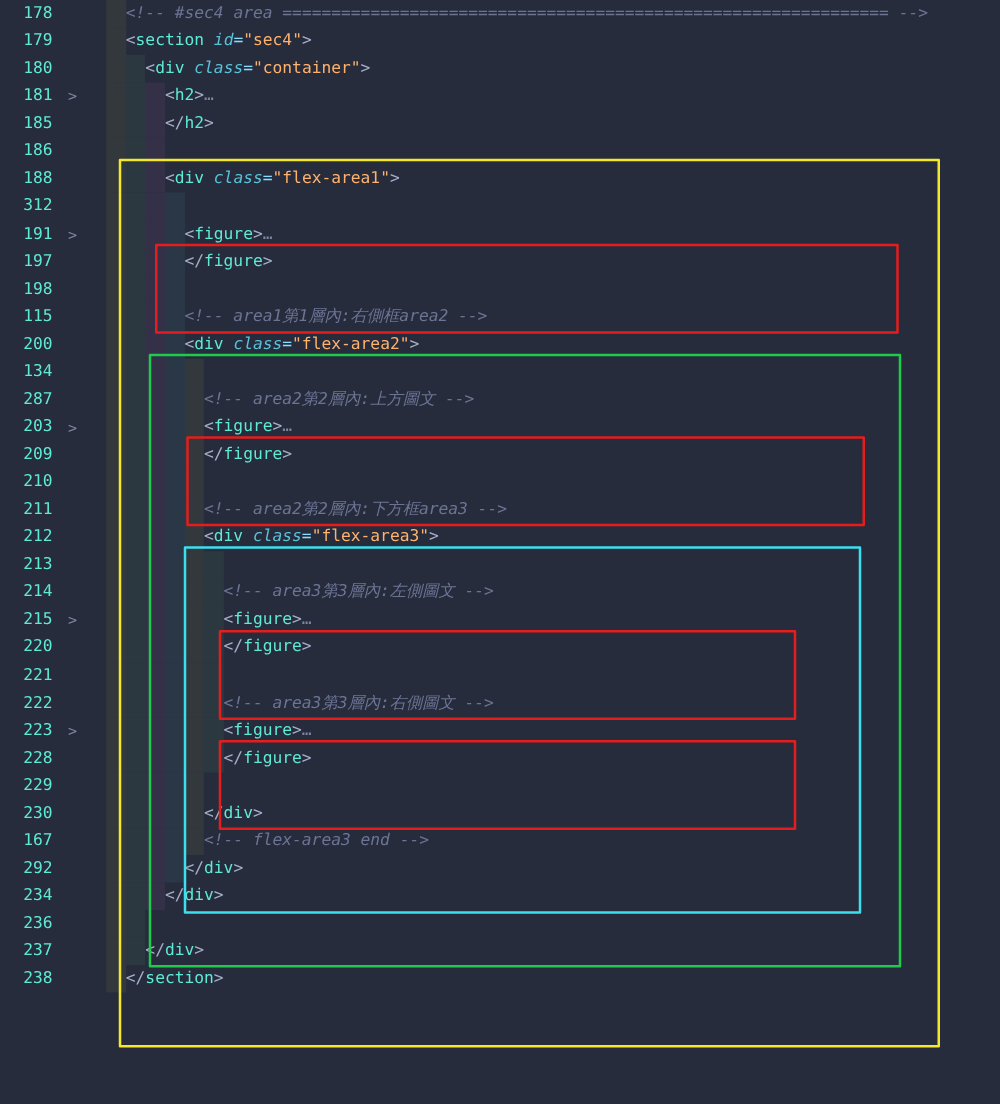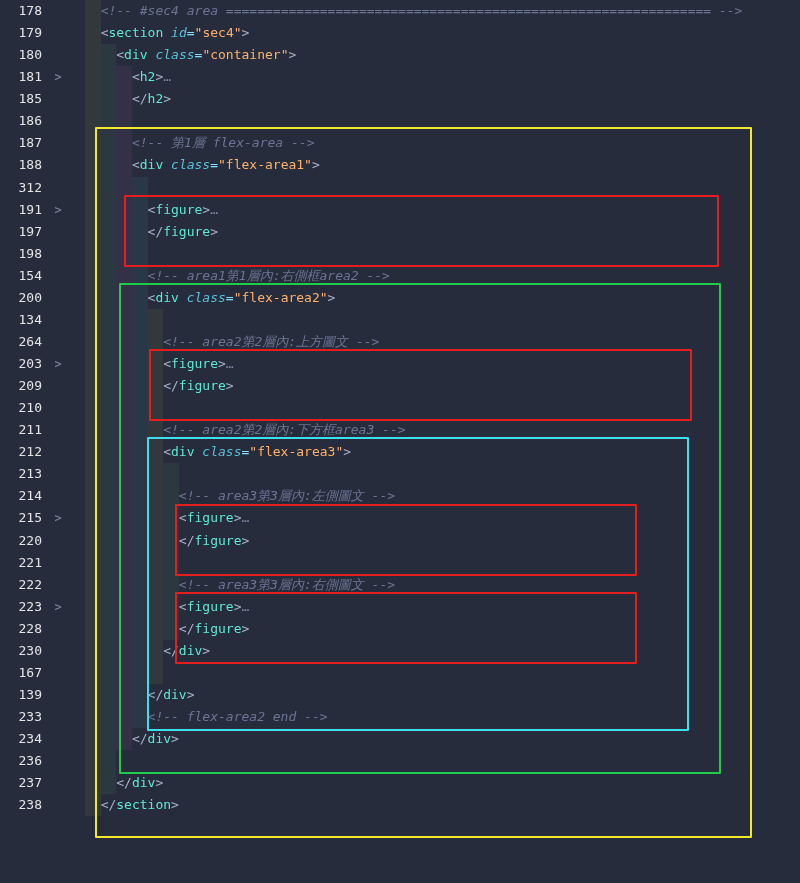--- a/index.html
+++ b/index.html
@@ -2,21 +2,21 @@
 <html><head>
 <meta charset="utf-8">
 <style>
   * { margin:0; padding:0; box-sizing:border-box; }
   html,body { width:800px; height:883px; overflow:hidden; background:#272c3d; }
   .editor {
     position:relative; width:800px; height:883px; background:#272c3d;
     font-family:"DejaVu Sans Mono", monospace; font-size:13px; color:#a6accd;
   }
   .line { display:flex; height:22.075px; line-height:22.075px; white-space:pre; }
-  .gutter { flex:0 0 46px; width:46px; text-align:right; padding-right:4px; color:#e5e5e5; }
+  .gutter { flex:0 0 46px; width:46px; text-align:right; padding-right:4px; color:#5eead4; }
   .foldcol { flex:0 0 24px; width:24px; text-align:center; color:#7e88a2; font-size:12px; }
   .codeline { display:flex; margin-left:15px; }
   .iw { flex:0 0 auto; width:2ch; height:100%; }
   .iw0 { background:rgba(255,255,64,0.06); }
   .iw1 { background:rgba(127,255,127,0.06); }
   .iw2 { background:rgba(255,127,255,0.06); }
   .iw3 { background:rgba(79,236,236,0.06); }
   .tk-comment { color:#6c7494; font-style:italic; }
   .tk-punc { color:#a6b0ca; }
   .tk-tag { color:#5eead4; }
@@ -32,47 +32,46 @@
 <body>
 
 <div class="editor">
   <div>
       <div class="line"><div class="gutter">178</div><div class="foldcol"></div><div class="codeline"><span class="iw iw0"></span><span class="tk-comment">&lt;!-- #sec4 area ============================================================== --&gt;</span></div></div>
       <div class="line"><div class="gutter">179</div><div class="foldcol"></div><div class="codeline"><span class="iw iw0"></span><span class="tk-punc">&lt;</span><span class="tk-tag">section</span><span class="tk-sp"> </span><span class="tk-attr">id</span><span class="tk-op">=</span><span class="tk-str">"sec4"</span><span class="tk-punc">&gt;</span></div></div>
       <div class="line"><div class="gutter">180</div><div class="foldcol"></div><div class="codeline"><span class="iw iw0"></span><span class="iw iw1"></span><span class="tk-punc">&lt;</span><span class="tk-tag">div</span><span class="tk-sp"> </span><span class="tk-attr">class</span><span class="tk-op">=</span><span class="tk-str">"container"</span><span class="tk-punc">&gt;</span></div></div>
       <div class="line"><div class="gutter">181</div><div class="foldcol">&gt;</div><div class="codeline"><span class="iw iw0"></span><span class="iw iw1"></span><span class="iw iw2"></span><span class="tk-punc">&lt;</span><span class="tk-tag">h2</span><span class="tk-punc">&gt;</span><span class="tk-fold">…</span></div></div>
       <div class="line"><div class="gutter">185</div><div class="foldcol"></div><div class="codeline"><span class="iw iw0"></span><span class="iw iw1"></span><span class="iw iw2"></span><span class="tk-punc">&lt;/</span><span class="tk-tag">h2</span><span class="tk-punc">&gt;</span></div></div>
       <div class="line"><div class="gutter">186</div><div class="foldcol"></div><div class="codeline"><span class="iw iw0"></span><span class="iw iw1"></span><span class="iw iw2"></span></div></div>
-      <div class="line"><div class="gutter">187</div><div class="foldcol"></div><div class="codeline"><span class="iw iw0"></span><span class="iw iw1"></span><span class="iw iw2"></span><span class="tk-comment">&lt;!-- 第1層 flex-area --&gt;</span></div></div>
       <div class="line"><div class="gutter">188</div><div class="foldcol"></div><div class="codeline"><span class="iw iw0"></span><span class="iw iw1"></span><span class="iw iw2"></span><span class="tk-punc">&lt;</span><span class="tk-tag">div</span><span class="tk-sp"> </span><span class="tk-attr">class</span><span class="tk-op">=</span><span class="tk-str">"flex-area1"</span><span class="tk-punc">&gt;</span></div></div>
       <div class="line"><div class="gutter">312</div><div class="foldcol"></div><div class="codeline"><span class="iw iw0"></span><span class="iw iw1"></span><span class="iw iw2"></span><span class="iw iw3"></span></div></div>
       <div class="line"><div class="gutter">191</div><div class="foldcol">&gt;</div><div class="codeline"><span class="iw iw0"></span><span class="iw iw1"></span><span class="iw iw2"></span><span class="iw iw3"></span><span class="tk-punc">&lt;</span><span class="tk-tag">figure</span><span class="tk-punc">&gt;</span><span class="tk-fold">…</span></div></div>
       <div class="line"><div class="gutter">197</div><div class="foldcol"></div><div class="codeline"><span class="iw iw0"></span><span class="iw iw1"></span><span class="iw iw2"></span><span class="iw iw3"></span><span class="tk-punc">&lt;/</span><span class="tk-tag">figure</span><span class="tk-punc">&gt;</span></div></div>
       <div class="line"><div class="gutter">198</div><div class="foldcol"></div><div class="codeline"><span class="iw iw0"></span><span class="iw iw1"></span><span class="iw iw2"></span><span class="iw iw3"></span></div></div>
-      <div class="line"><div class="gutter">154</div><div class="foldcol"></div><div class="codeline"><span class="iw iw0"></span><span class="iw iw1"></span><span class="iw iw2"></span><span class="iw iw3"></span><span class="tk-comment">&lt;!-- area1第1層內:右側框area2 --&gt;</span></div></div>
+      <div class="line"><div class="gutter">115</div><div class="foldcol"></div><div class="codeline"><span class="iw iw0"></span><span class="iw iw1"></span><span class="iw iw2"></span><span class="iw iw3"></span><span class="tk-comment">&lt;!-- area1第1層內:右側框area2 --&gt;</span></div></div>
       <div class="line"><div class="gutter">200</div><div class="foldcol"></div><div class="codeline"><span class="iw iw0"></span><span class="iw iw1"></span><span class="iw iw2"></span><span class="iw iw3"></span><span class="tk-punc">&lt;</span><span class="tk-tag">div</span><span class="tk-sp"> </span><span class="tk-attr">class</span><span class="tk-op">=</span><span class="tk-str">"flex-area2"</span><span class="tk-punc">&gt;</span></div></div>
       <div class="line"><div class="gutter">134</div><div class="foldcol"></div><div class="codeline"><span class="iw iw0"></span><span class="iw iw1"></span><span class="iw iw2"></span><span class="iw iw3"></span><span class="iw iw0"></span></div></div>
-      <div class="line"><div class="gutter">264</div><div class="foldcol"></div><div class="codeline"><span class="iw iw0"></span><span class="iw iw1"></span><span class="iw iw2"></span><span class="iw iw3"></span><span class="iw iw0"></span><span class="tk-comment">&lt;!-- area2第2層內:上方圖文 --&gt;</span></div></div>
+      <div class="line"><div class="gutter">287</div><div class="foldcol"></div><div class="codeline"><span class="iw iw0"></span><span class="iw iw1"></span><span class="iw iw2"></span><span class="iw iw3"></span><span class="iw iw0"></span><span class="tk-comment">&lt;!-- area2第2層內:上方圖文 --&gt;</span></div></div>
       <div class="line"><div class="gutter">203</div><div class="foldcol">&gt;</div><div class="codeline"><span class="iw iw0"></span><span class="iw iw1"></span><span class="iw iw2"></span><span class="iw iw3"></span><span class="iw iw0"></span><span class="tk-punc">&lt;</span><span class="tk-tag">figure</span><span class="tk-punc">&gt;</span><span class="tk-fold">…</span></div></div>
       <div class="line"><div class="gutter">209</div><div class="foldcol"></div><div class="codeline"><span class="iw iw0"></span><span class="iw iw1"></span><span class="iw iw2"></span><span class="iw iw3"></span><span class="iw iw0"></span><span class="tk-punc">&lt;/</span><span class="tk-tag">figure</span><span class="tk-punc">&gt;</span></div></div>
       <div class="line"><div class="gutter">210</div><div class="foldcol"></div><div class="codeline"><span class="iw iw0"></span><span class="iw iw1"></span><span class="iw iw2"></span><span class="iw iw3"></span><span class="iw iw0"></span></div></div>
       <div class="line"><div class="gutter">211</div><div class="foldcol"></div><div class="codeline"><span class="iw iw0"></span><span class="iw iw1"></span><span class="iw iw2"></span><span class="iw iw3"></span><span class="iw iw0"></span><span class="tk-comment">&lt;!-- area2第2層內:下方框area3 --&gt;</span></div></div>
       <div class="line"><div class="gutter">212</div><div class="foldcol"></div><div class="codeline"><span class="iw iw0"></span><span class="iw iw1"></span><span class="iw iw2"></span><span class="iw iw3"></span><span class="iw iw0"></span><span class="tk-punc">&lt;</span><span class="tk-tag">div</span><span class="tk-sp"> </span><span class="tk-attr">class</span><span class="tk-op">=</span><span class="tk-str">"flex-area3"</span><span class="tk-punc">&gt;</span></div></div>
       <div class="line"><div class="gutter">213</div><div class="foldcol"></div><div class="codeline"><span class="iw iw0"></span><span class="iw iw1"></span><span class="iw iw2"></span><span class="iw iw3"></span><span class="iw iw0"></span><span class="iw iw1"></span></div></div>
       <div class="line"><div class="gutter">214</div><div class="foldcol"></div><div class="codeline"><span class="iw iw0"></span><span class="iw iw1"></span><span class="iw iw2"></span><span class="iw iw3"></span><span class="iw iw0"></span><span class="iw iw1"></span><span class="tk-comment">&lt;!-- area3第3層內:左側圖文 --&gt;</span></div></div>
       <div class="line"><div class="gutter">215</div><div class="foldcol">&gt;</div><div class="codeline"><span class="iw iw0"></span><span class="iw iw1"></span><span class="iw iw2"></span><span class="iw iw3"></span><span class="iw iw0"></span><span class="iw iw1"></span><span class="tk-punc">&lt;</span><span class="tk-tag">figure</span><span class="tk-punc">&gt;</span><span class="tk-fold">…</span></div></div>
       <div class="line"><div class="gutter">220</div><div class="foldcol"></div><div class="codeline"><span class="iw iw0"></span><span class="iw iw1"></span><span class="iw iw2"></span><span class="iw iw3"></span><span class="iw iw0"></span><span class="iw iw1"></span><span class="tk-punc">&lt;/</span><span class="tk-tag">figure</span><span class="tk-punc">&gt;</span></div></div>
       <div class="line"><div class="gutter">221</div><div class="foldcol"></div><div class="codeline"><span class="iw iw0"></span><span class="iw iw1"></span><span class="iw iw2"></span><span class="iw iw3"></span><span class="iw iw0"></span><span class="iw iw1"></span></div></div>
       <div class="line"><div class="gutter">222</div><div class="foldcol"></div><div class="codeline"><span class="iw iw0"></span><span class="iw iw1"></span><span class="iw iw2"></span><span class="iw iw3"></span><span class="iw iw0"></span><span class="iw iw1"></span><span class="tk-comment">&lt;!-- area3第3層內:右側圖文 --&gt;</span></div></div>
       <div class="line"><div class="gutter">223</div><div class="foldcol">&gt;</div><div class="codeline"><span class="iw iw0"></span><span class="iw iw1"></span><span class="iw iw2"></span><span class="iw iw3"></span><span class="iw iw0"></span><span class="iw iw1"></span><span class="tk-punc">&lt;</span><span class="tk-tag">figure</span><span class="tk-punc">&gt;</span><span class="tk-fold">…</span></div></div>
       <div class="line"><div class="gutter">228</div><div class="foldcol"></div><div class="codeline"><span class="iw iw0"></span><span class="iw iw1"></span><span class="iw iw2"></span><span class="iw iw3"></span><span class="iw iw0"></span><span class="iw iw1"></span><span class="tk-punc">&lt;/</span><span class="tk-tag">figure</span><span class="tk-punc">&gt;</span></div></div>
+      <div class="line"><div class="gutter">229</div><div class="foldcol"></div><div class="codeline"><span class="iw iw0"></span><span class="iw iw1"></span><span class="iw iw2"></span><span class="iw iw3"></span><span class="iw iw0"></span></div></div>
       <div class="line"><div class="gutter">230</div><div class="foldcol"></div><div class="codeline"><span class="iw iw0"></span><span class="iw iw1"></span><span class="iw iw2"></span><span class="iw iw3"></span><span class="iw iw0"></span><span class="tk-punc">&lt;/</span><span class="tk-tag">div</span><span class="tk-punc">&gt;</span></div></div>
-      <div class="line"><div class="gutter">167</div><div class="foldcol"></div><div class="codeline"><span class="iw iw0"></span><span class="iw iw1"></span><span class="iw iw2"></span><span class="iw iw3"></span><span class="iw iw0"></span></div></div>
-      <div class="line"><div class="gutter">139</div><div class="foldcol"></div><div class="codeline"><span class="iw iw0"></span><span class="iw iw1"></span><span class="iw iw2"></span><span class="iw iw3"></span><span class="tk-punc">&lt;/</span><span class="tk-tag">div</span><span class="tk-punc">&gt;</span></div></div>
-      <div class="line"><div class="gutter">233</div><div class="foldcol"></div><div class="codeline"><span class="iw iw0"></span><span class="iw iw1"></span><span class="iw iw2"></span><span class="iw iw3"></span><span class="tk-comment">&lt;!-- flex-area2 end --&gt;</span></div></div>
+      <div class="line"><div class="gutter">167</div><div class="foldcol"></div><div class="codeline"><span class="iw iw0"></span><span class="iw iw1"></span><span class="iw iw2"></span><span class="iw iw3"></span><span class="iw iw0"></span><span class="tk-comment">&lt;!-- flex-area3 end --&gt;</span></div></div>
+      <div class="line"><div class="gutter">292</div><div class="foldcol"></div><div class="codeline"><span class="iw iw0"></span><span class="iw iw1"></span><span class="iw iw2"></span><span class="iw iw3"></span><span class="tk-punc">&lt;/</span><span class="tk-tag">div</span><span class="tk-punc">&gt;</span></div></div>
       <div class="line"><div class="gutter">234</div><div class="foldcol"></div><div class="codeline"><span class="iw iw0"></span><span class="iw iw1"></span><span class="iw iw2"></span><span class="tk-punc">&lt;/</span><span class="tk-tag">div</span><span class="tk-punc">&gt;</span></div></div>
       <div class="line"><div class="gutter">236</div><div class="foldcol"></div><div class="codeline"><span class="iw iw0"></span><span class="iw iw1"></span></div></div>
       <div class="line"><div class="gutter">237</div><div class="foldcol"></div><div class="codeline"><span class="iw iw0"></span><span class="iw iw1"></span><span class="tk-punc">&lt;/</span><span class="tk-tag">div</span><span class="tk-punc">&gt;</span></div></div>
       <div class="line"><div class="gutter">238</div><div class="foldcol"></div><div class="codeline"><span class="iw iw0"></span><span class="tk-punc">&lt;/</span><span class="tk-tag">section</span><span class="tk-punc">&gt;</span></div></div>
     </div>
   <div class="annotation-layer">
       <div class="annot" style="left: 95px; top: 127px; width: 657px; height: 711px; border-color: rgb(244, 232, 42);"></div>
       <div class="annot" style="left: 119px; top: 283px; width: 602px; height: 491px; border-color: rgb(30, 203, 74);"></div>
       <div class="annot" style="left: 147px; top: 437px; width: 542px; height: 294px; border-color: rgb(59, 223, 238);"></div>
       <div class="annot" style="left: 124px; top: 195px; width: 595px; height: 72px; border-color: rgb(229, 29, 29);"></div>

